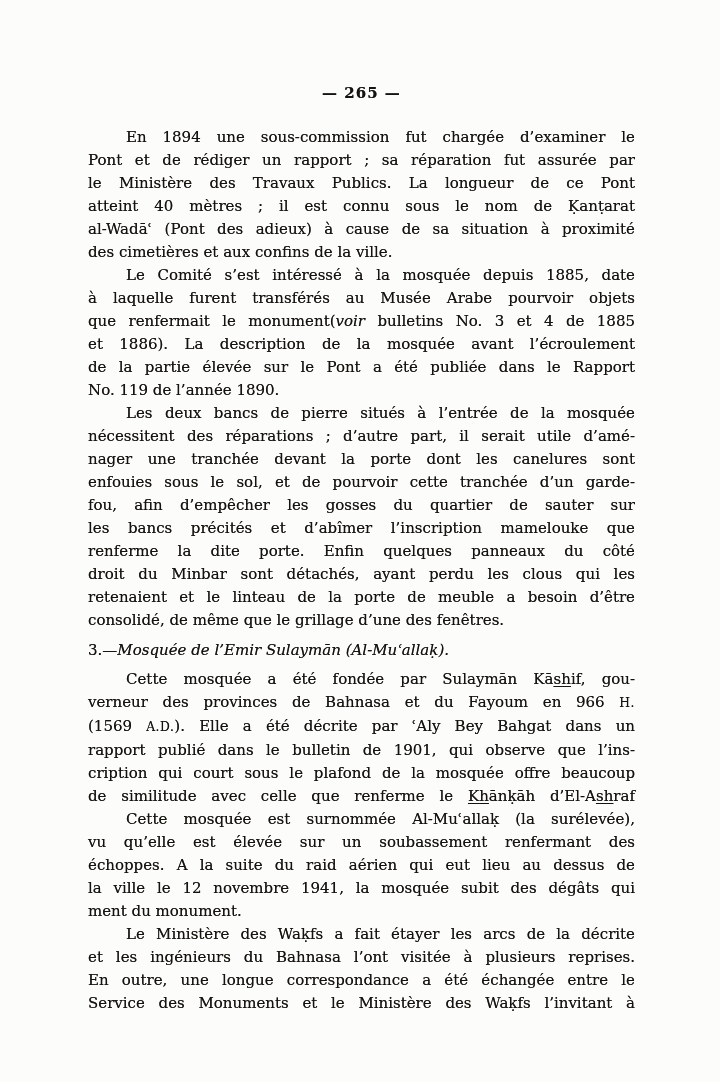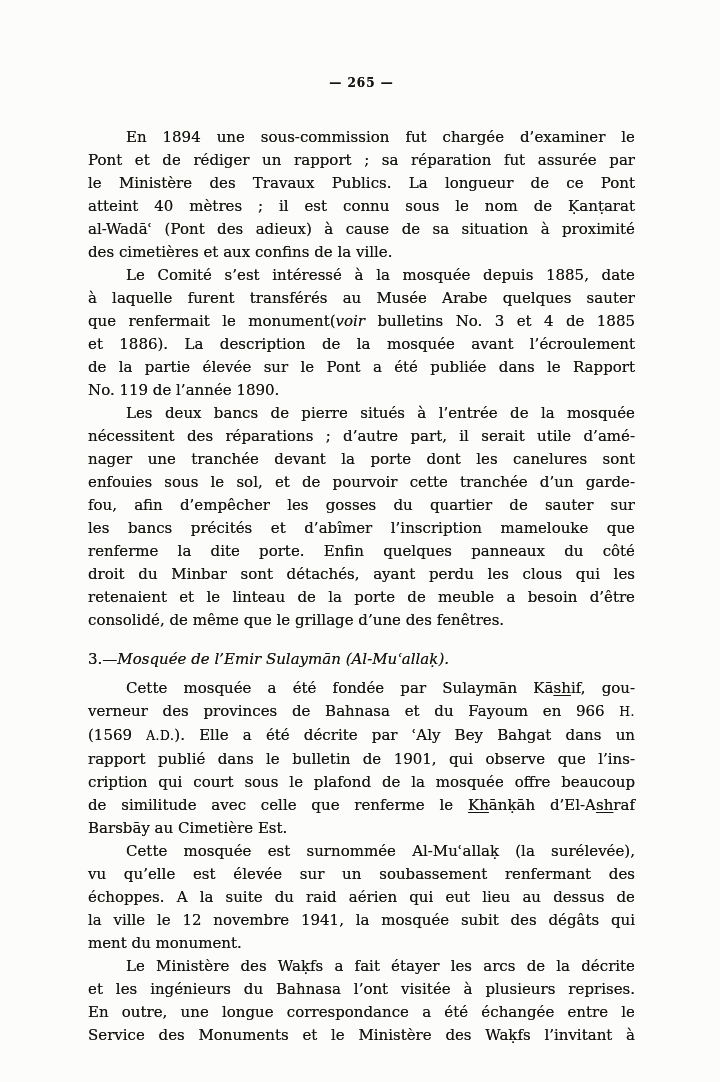--- a/index.html
+++ b/index.html
@@ -12,25 +12,25 @@
     width: 720px;
     height: 1082px;
     margin: 0 auto;
     background: #fcfcfa;
     color: #151310;
     font-family: "DejaVu Serif", "Liberation Serif", serif;
     overflow: hidden;
   }
   .page-number {
     position: absolute;
-    top: 76px;
+    top: 84px;
     left: 88px;
     width: 547px;
     text-align: center;
-    font-size: 12px;
+    font-size: 15px;
     font-weight: bold;
     letter-spacing: 1px;
     text-shadow: 0 0 0.4px rgba(20,17,12,0.65);
   }
   .text-block {
     position: absolute;
     top: 126px;
     left: 88px;
     width: 547px;
     font-size: 15px;
@@ -43,21 +43,21 @@
     text-align-last: justify;
     white-space: normal;
   }
   .ln.last {
     text-align-last: left;
   }
   .ln.ind {
     text-indent: 38px;
   }
   .heading {
-    margin-top: 16px;
+    margin-top: 7px;
     margin-bottom: 6px;
     text-align: left;
   }
   .it { font-style: italic; }
   .ul { text-decoration: underline; text-underline-offset: 2px; }
   .sc { font-size: 0.82em; letter-spacing: 0.5px; }
 </style>
 </head>
 <body>
 
@@ -71,21 +71,21 @@
       <div class="ln ind">En 1894 une sous-commission fut chargée d’examiner le</div>
       <div class="ln">Pont et de rédiger un rapport ; sa réparation fut assurée par</div>
       <div class="ln">le Ministère des Travaux Publics.  La longueur de ce Pont</div>
       <div class="ln">atteint 40 mètres ; il est connu sous le nom de Ḳanṭarat</div>
       <div class="ln">al-Wadāʿ (Pont des adieux) à cause de sa situation à proximité</div>
       <div class="ln last">des cimetières et aux confins de la ville.</div>
     </div>
 
     <div class="para">
       <div class="ln ind">Le Comité s’est intéressé à la mosquée depuis 1885, date</div>
-      <div class="ln">à laquelle furent transférés au Musée Arabe quelques sauter</div>
+      <div class="ln">à laquelle furent transférés au Musée Arabe pourvoir objets</div>
       <div class="ln"><span>que renfermait le monument(</span><span class="it">voir</span><span> bulletins No. 3 et 4 de 1885</span></div>
       <div class="ln">et 1886).  La description de la mosquée avant l’écroulement</div>
       <div class="ln">de la partie élevée sur le Pont a été publiée dans le Rapport</div>
       <div class="ln last">No. 119 de l’année 1890.</div>
     </div>
 
     <div class="para">
       <div class="ln ind">Les deux bancs de pierre situés à l’entrée de la mosquée</div>
       <div class="ln">nécessitent des réparations ; d’autre part, il serait utile d’amé-</div>
       <div class="ln">nager une tranchée devant la porte dont les canelures sont</div>
@@ -100,21 +100,20 @@
 
     <div class="heading"><span>3.—</span><span class="it">Mosquée de l’Emir Sulaymān (Al-Muʿallaḳ).</span></div>
 
     <div class="para">
       <div class="ln ind"><span>Cette mosquée a été fondée par Sulaymān Kā</span><span class="ul">sh</span><span>if, gou-</span></div>
       <div class="ln"><span>verneur des provinces de Bahnasa et du Fayoum en 966 </span><span class="sc">H.</span></div>
       <div class="ln"><span>(1569 </span><span class="sc">A.D.</span><span>).  Elle a été décrite par ʿAly Bey Bahgat dans un</span></div>
       <div class="ln">rapport publié dans le bulletin de 1901, qui observe que l’ins-</div>
       <div class="ln">cription qui court sous le plafond de la mosquée offre beaucoup</div>
       <div class="ln"><span>de similitude avec celle que renferme le </span><span class="ul">Kh</span><span>ānḳāh d’El-A</span><span class="ul">sh</span><span>raf</span></div>
-      <div class="ln last">Barsbāy au Cimetière Est.</div>
     </div>
 
     <div class="para">
       <div class="ln ind">Cette mosquée est surnommée Al-Muʿallaḳ (la surélevée),</div>
       <div class="ln">vu qu’elle est élevée sur un soubassement renfermant des</div>
       <div class="ln">échoppes.  A la suite du raid aérien qui eut lieu au dessus de</div>
       <div class="ln">la ville le 12 novembre 1941, la mosquée subit des dégâts qui</div>
       <div class="ln last">ment du monument.</div>
     </div>
 

